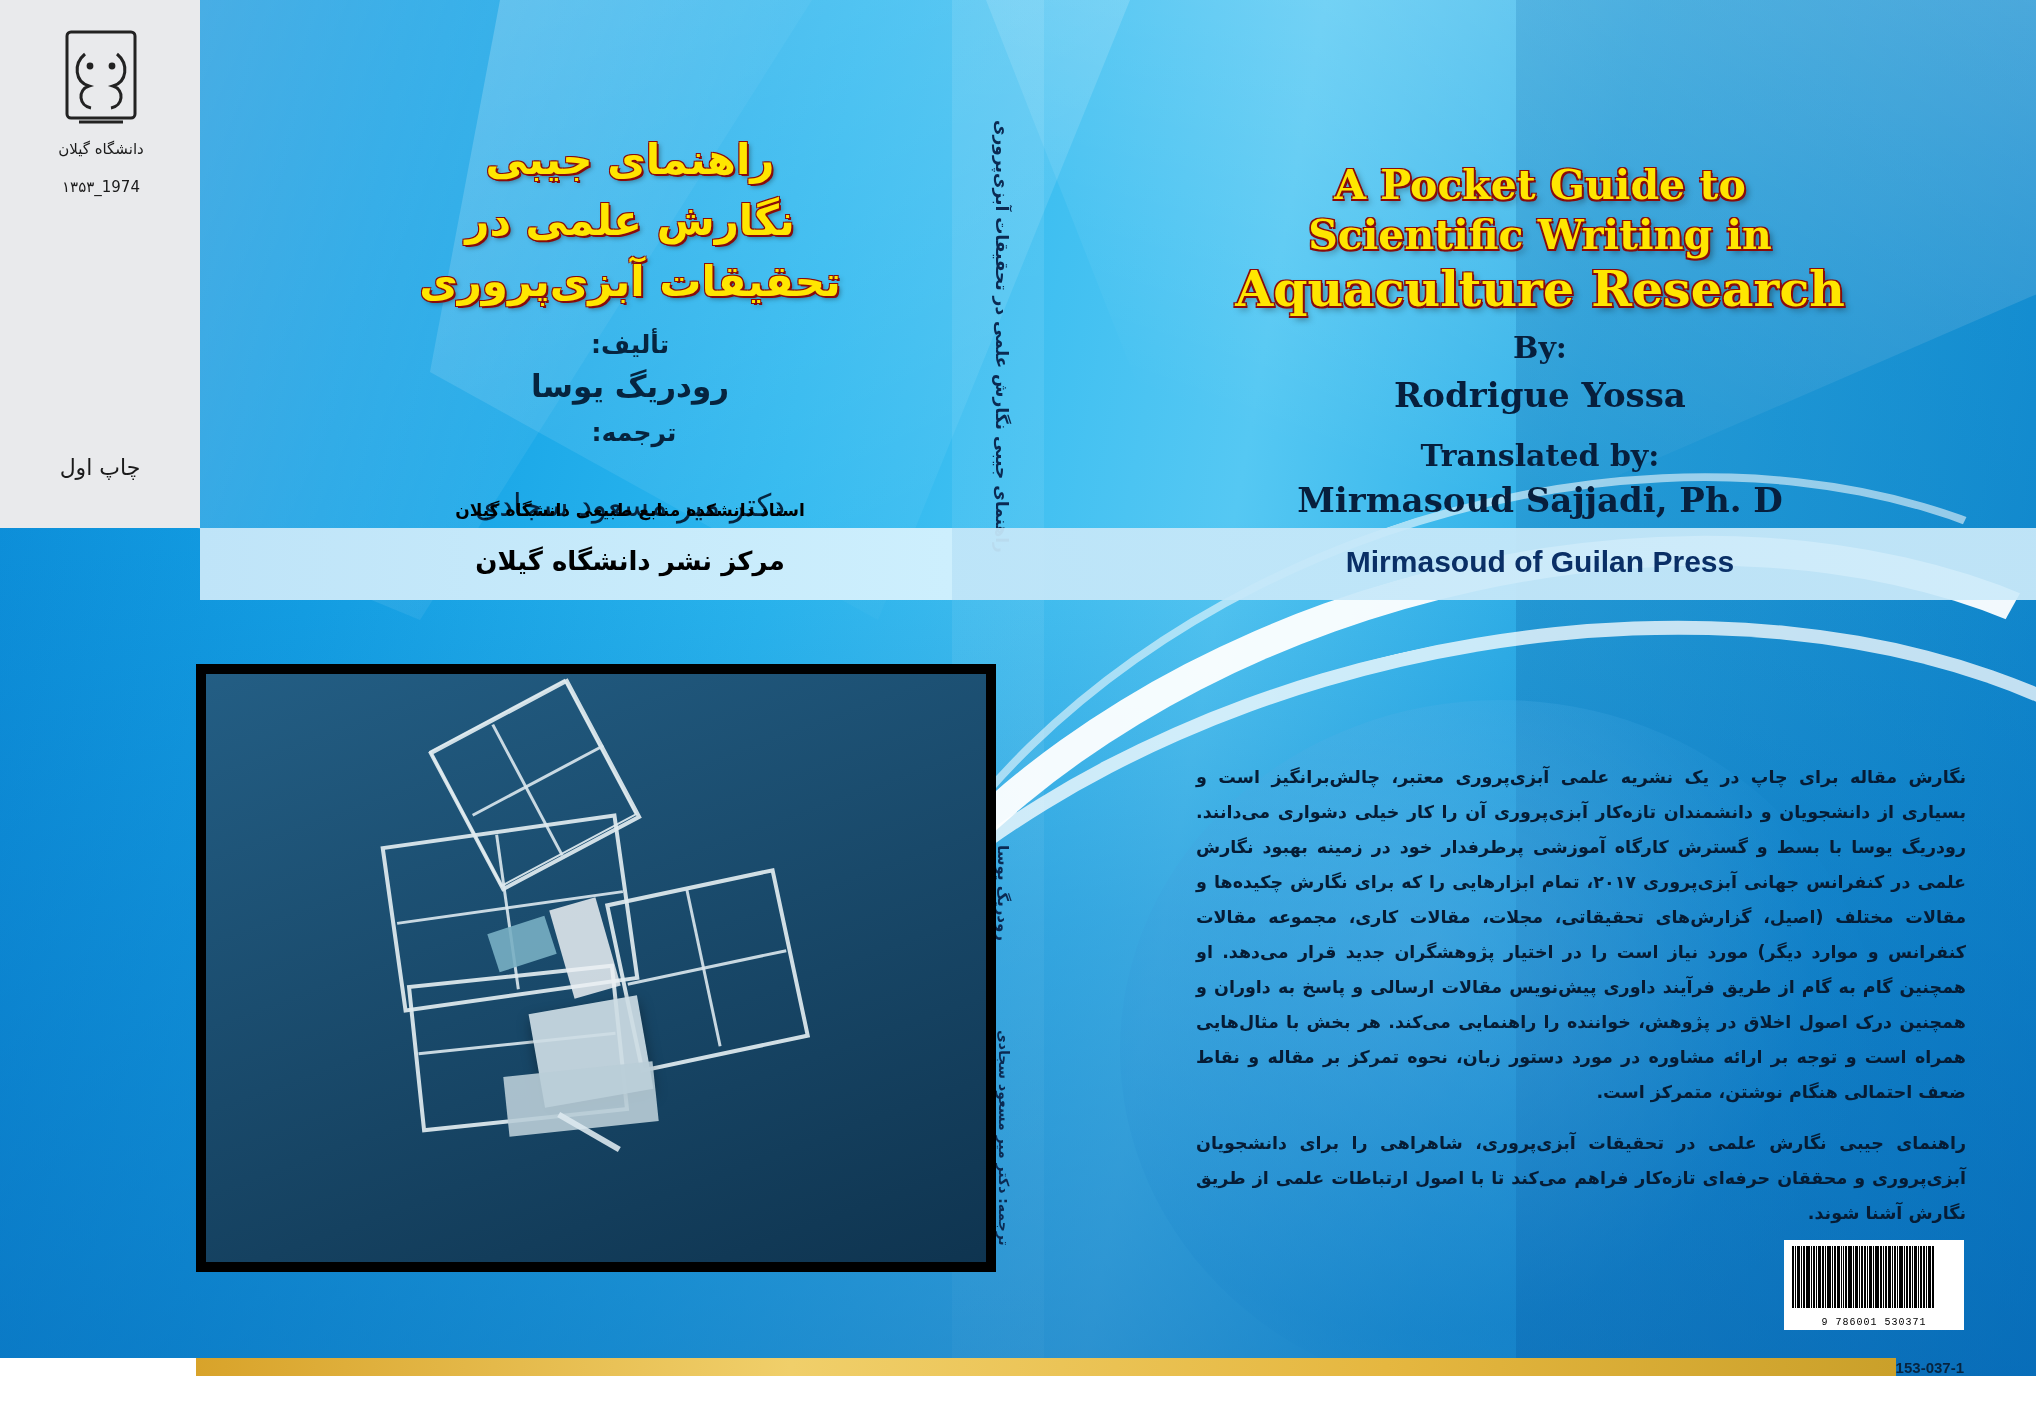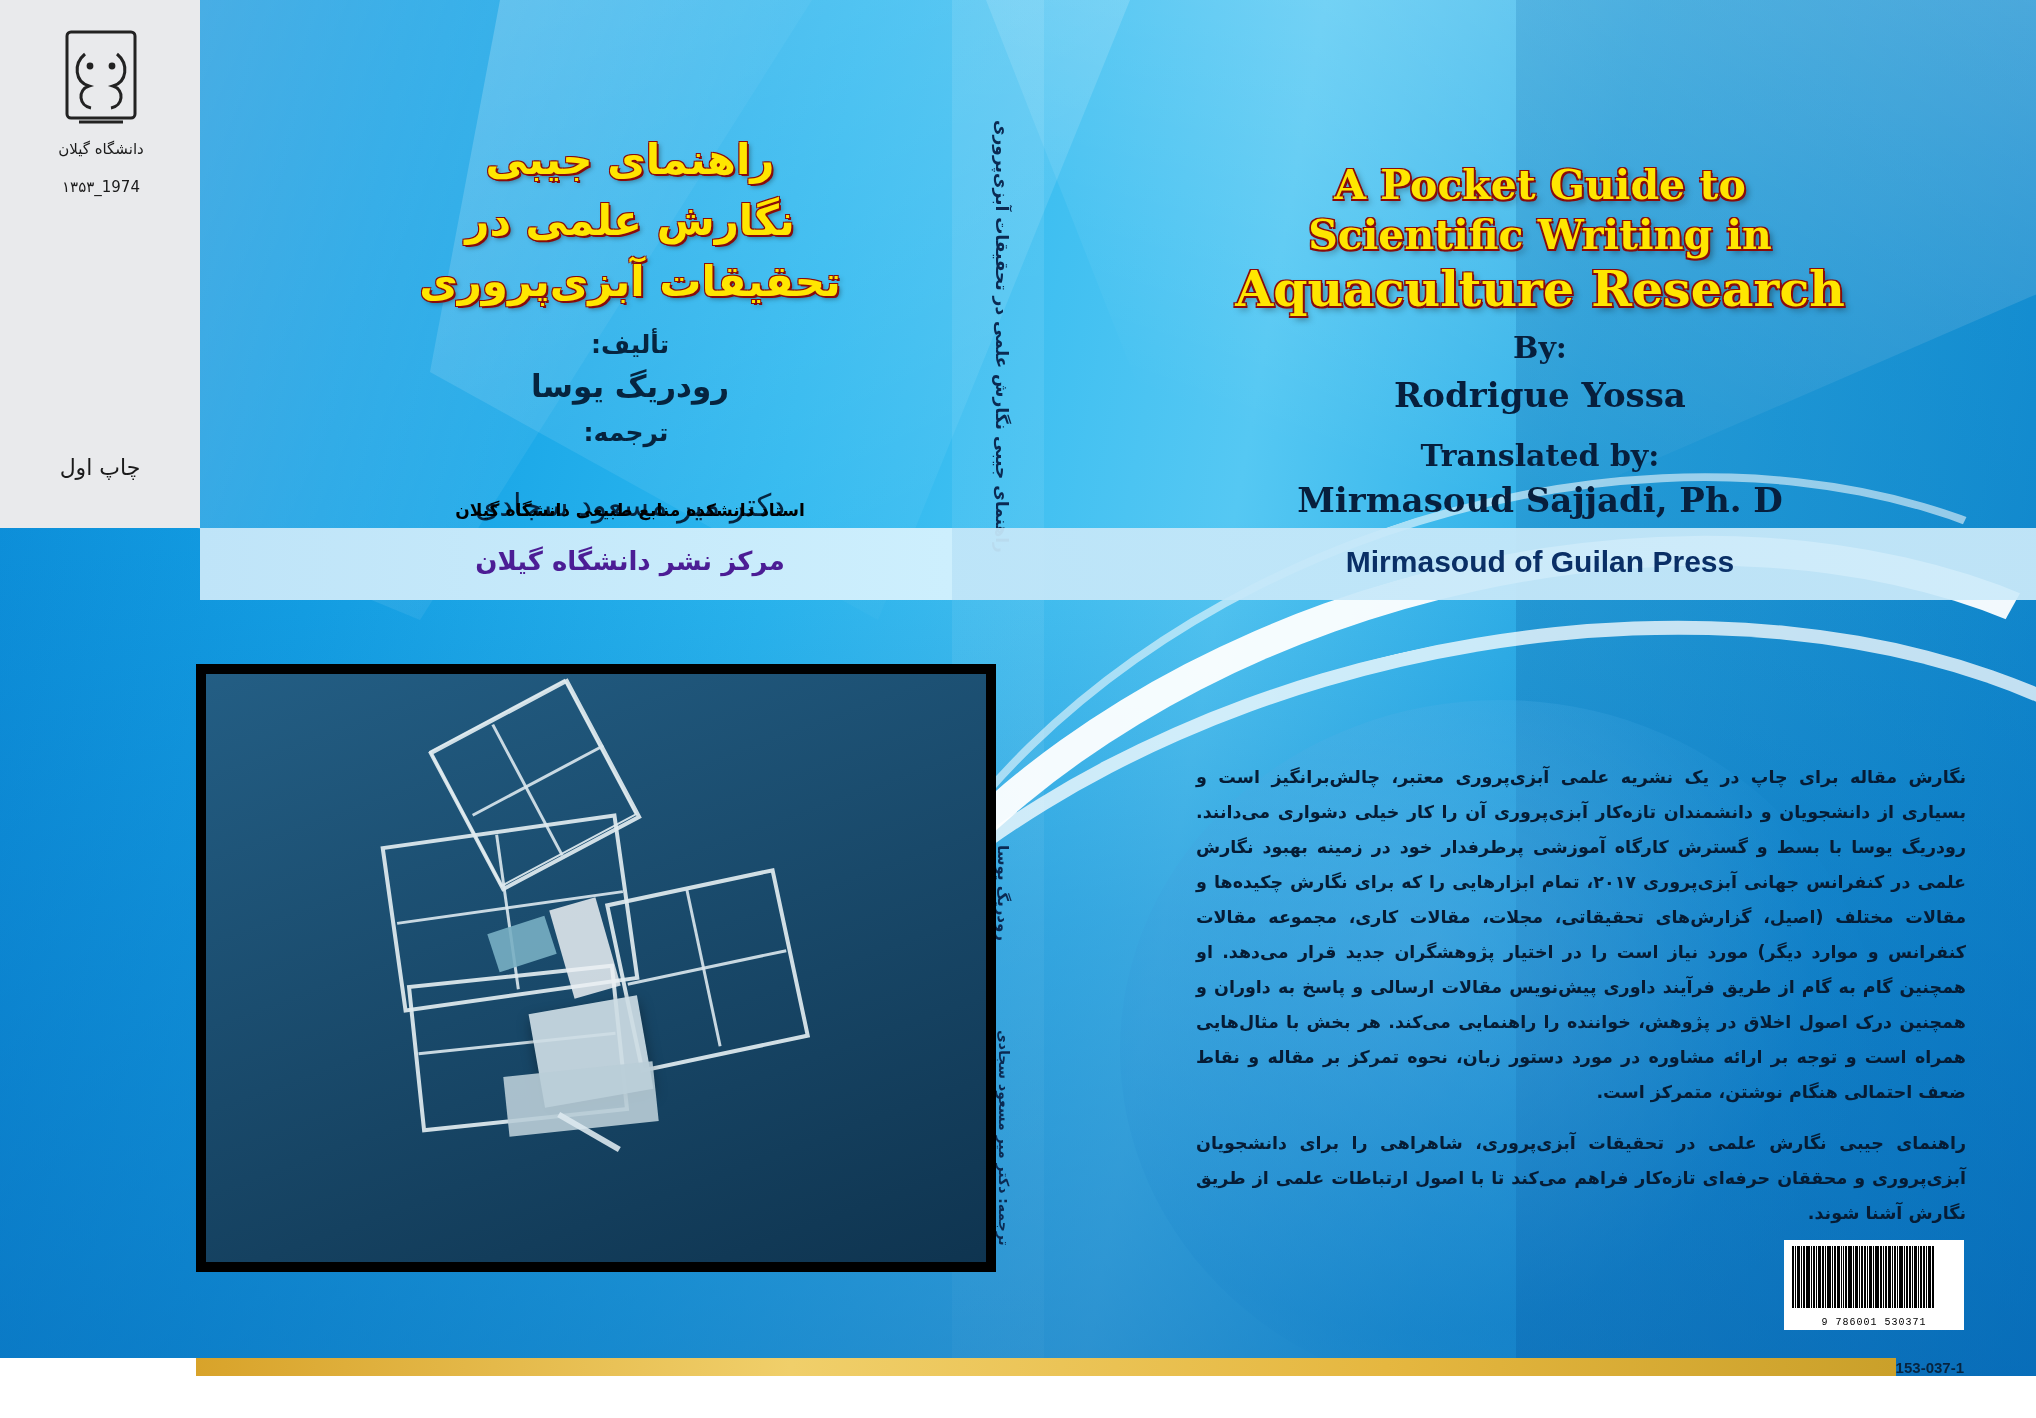--- a/index.html
+++ b/index.html
@@ -59,33 +59,33 @@
     font-family:"DejaVu Sans",sans-serif;font-size:22px;color:#1a1a1a;direction:rtl;}
 
   
   .fa-title{position:absolute;left:330px;top:130px;width:600px;text-align:center;direction:rtl;
     font-family:"DejaVu Sans",sans-serif;font-weight:bold;font-size:42px;line-height:1.45;
     color:#ffe600;text-shadow:2px 2px 0 #8a0b0b,-1px -1px 0 #8a0b0b,1px -1px 0 #8a0b0b,-1px 1px 0 #8a0b0b,3px 3px 5px rgba(0,0,0,.35);}
   .fa-by-label{position:absolute;left:330px;top:330px;width:600px;text-align:center;direction:rtl;
     font-family:"DejaVu Sans",sans-serif;font-size:25px;color:#06243f;font-weight:bold;}
   .fa-author{position:absolute;left:330px;top:368px;width:600px;text-align:center;direction:rtl;
     font-family:"DejaVu Sans",sans-serif;font-size:31px;color:#06243f;font-weight:bold;}
-  .fa-trans-label{position:absolute;left:326px;top:418px;width:600px;text-align:center;direction:rtl;
+  .fa-trans-label{position:absolute;left:334px;top:418px;width:600px;text-align:center;direction:rtl;
     font-family:"DejaVu Sans",sans-serif;font-size:25px;color:#06243f;font-weight:bold;}
   .fa-translator{position:absolute;left:330px;top:455px;width:600px;text-align:center;direction:rtl;
     font-family:"DejaVu Sans",sans-serif;font-size:31px;color:#06243f;font-weight:normal;margin-top:32px;}
   .fa-affil{position:absolute;left:330px;top:500px;width:600px;text-align:center;direction:rtl;
     font-family:"DejaVu Sans",sans-serif;font-size:17px;color:#000000;font-weight:bold;}
 
   .press-band{position:absolute;left:200px;top:528px;width:1836px;height:72px;
     background:linear-gradient(90deg,rgba(190,228,248,.95),rgba(205,235,250,.92));}
   .press-band-left{position:absolute;left:200px;top:528px;width:752px;height:72px;
     background:linear-gradient(90deg,#bfe4f8,#cdeffd);}
   .press-fa{position:absolute;left:330px;top:546px;width:600px;text-align:center;direction:rtl;
-    font-family:"DejaVu Sans",sans-serif;font-size:26px;color:#4c1d95;font-weight:bold;}
+    font-family:"DejaVu Sans",sans-serif;font-size:26px;color:#000000;font-weight:bold;}
   .press-en{position:absolute;left:1044px;top:545px;width:992px;text-align:center;
     font-family:"Liberation Sans",sans-serif;font-size:30px;color:#0a2f66;font-weight:bold;}
 
   
   .en-title{position:absolute;left:1090px;top:160px;width:900px;text-align:center;
     font-family:"DejaVu Serif",serif;font-weight:bold;line-height:1.22;
     color:#ffe600;text-shadow:2px 2px 0 #8a0b0b,-1.5px -1.5px 0 #8a0b0b,1.5px -1.5px 0 #8a0b0b,-1.5px 1.5px 0 #8a0b0b,4px 4px 6px rgba(0,0,0,.35);}
   .en-t1{font-size:41px;}
   .en-t2{font-size:41px;}
   .en-t3{font-size:49px;}

